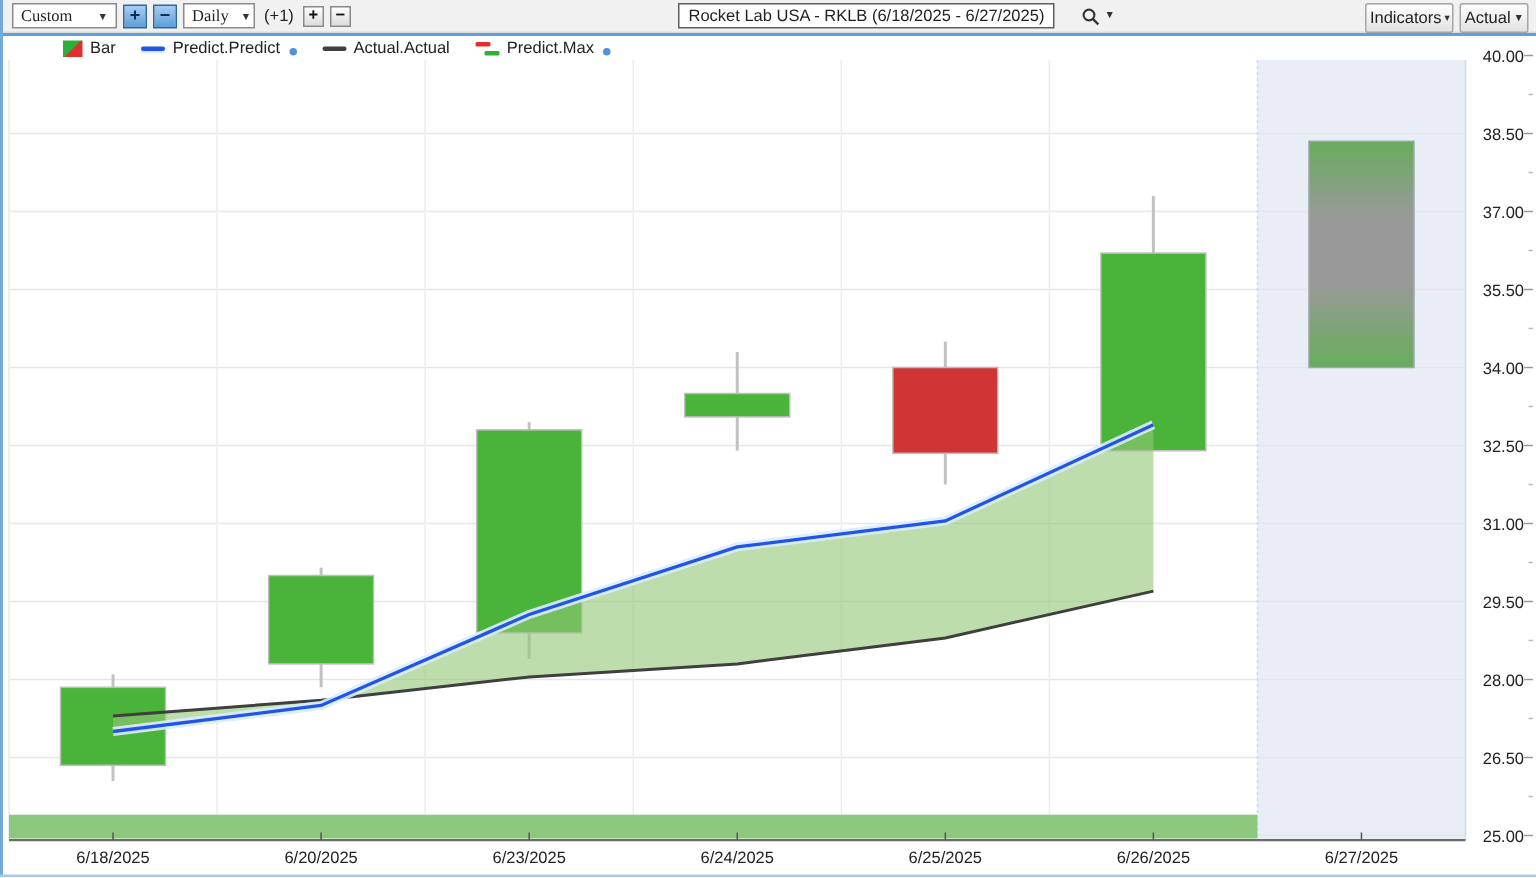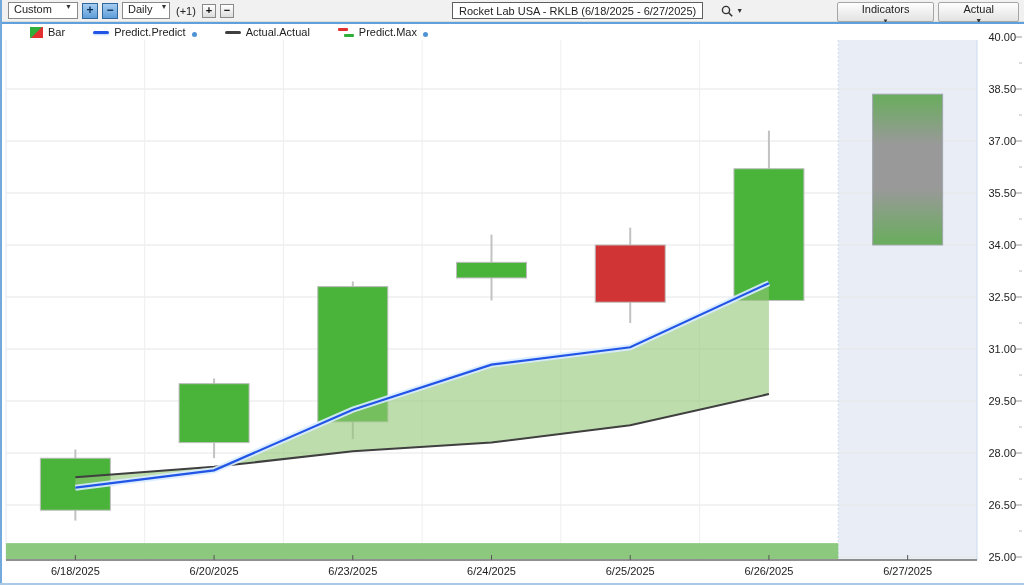--- a/index.html
+++ b/index.html
@@ -5,35 +5,35 @@
   html,body{margin:0;padding:0;background:#fff;font-family:"Liberation Sans",sans-serif;-webkit-font-smoothing:antialiased;}
   .window{position:relative;width:1024px;height:585px;background:#ffffff;overflow:hidden;font-size:11px;color:#222;}
   .edge-left{position:absolute;left:0;top:0;width:2px;height:100%;background:#74a9dc;z-index:9;}
   .edge-bottom{position:absolute;left:0;bottom:0;width:100%;height:2px;background:#aac9e6;z-index:9;}
 
   
   .toolbar{position:absolute;top:0;left:0;width:100%;height:22px;background:#f1f1f1;border-bottom:1px solid #dcdcdc;box-sizing:border-box;}
   .tb-left{position:absolute;left:8px;top:2px;display:flex;align-items:center;gap:4px;}
   .tb-center{position:absolute;left:452px;top:2px;display:flex;align-items:center;gap:17px;}
   .tb-right{position:absolute;right:5px;top:2px;display:flex;align-items:center;gap:4px;}
-  .select{height:17px;background:#fff;border:1px solid #8a8a8a;display:flex;align-items:flex-start;justify-content:space-between;padding:0 5px;box-sizing:border-box;cursor:default;}
+  .select{height:17px;background:#fff;border:1px solid #8a8a8a;display:flex;align-items:center;justify-content:space-between;padding:0 5px;box-sizing:border-box;cursor:default;font-family:Liberation Serif, serif;}
   .select .caret{font-size:7px;color:#333;margin-left:8px;}
   .btn-blue{width:16px;height:16px;box-sizing:border-box;background:linear-gradient(#a5cdf2,#5e9dd8);border:1px solid #2f679c;color:#0a2d55;font-weight:bold;font-size:12px;line-height:13px;text-align:center;cursor:default;}
   .btn-small{width:14px;height:14px;box-sizing:border-box;background:linear-gradient(#fff,#dcdcdc);border:1px solid #8a8a8a;color:#111;font-weight:bold;font-size:11px;line-height:11px;text-align:center;cursor:default;}
   .offset{color:#222;padding:0 2px;}
   .title-box{height:17px;border:1px solid #5f5f5f;background:#fff;padding:0 6px;display:flex;align-items:center;white-space:nowrap;box-sizing:border-box;}
   .search-wrap{display:flex;align-items:center;gap:2px;}
   .caret-sm{font-size:7px;color:#333;}
-  .btn-gray{height:18px;padding:0 24px;background:linear-gradient(#fefefe,#e2e2e2);border:1px solid #a6a6a6;border-radius:2px;display:flex;align-items:center;gap:2px;cursor:default;white-space:nowrap;flex-direction:column;}
+  .btn-gray{height:18px;padding:0 2px;background:linear-gradient(#fefefe,#e2e2e2);border:1px solid #a6a6a6;border-radius:2px;display:flex;align-items:center;gap:2px;cursor:default;white-space:nowrap;}
   .blue-divider{position:absolute;top:22px;left:0;width:100%;height:2px;background:#5fa0dd;}
 
   
   .chart-container{position:absolute;top:24px;left:0;width:1024px;height:561px;background:#fff;}
   #plot-svg{position:absolute;left:0;top:0;}
-  .legend{position:absolute;top:2px;left:30px;display:flex;align-items:center;gap:28px;z-index:2;}
+  .legend{position:absolute;top:2px;left:42px;display:flex;align-items:center;gap:17px;z-index:2;}
   .legend-item{display:flex;align-items:center;gap:5px;}
   .sw-bar{width:13px;height:11px;background:linear-gradient(135deg,#2fae3a 48%,#e22f2f 52%);}
   .sw-line{width:16px;height:3px;border-radius:2px;}
   .sw-predict{background:#2255e6;box-shadow:0 1px 2px #bcd8f8;}
   .sw-actual{background:#3f3f3f;}
   .sw-dual{position:relative;width:16px;height:9px;}
   .sw-dual .r{position:absolute;left:0;top:0;width:10px;height:3px;background:#e22f2f;border-radius:1px;}
   .sw-dual .g{position:absolute;right:0;bottom:0;width:10px;height:3px;background:#2fae3a;border-radius:1px;}
   .opt-dot{width:5px;height:5px;border-radius:50%;background:#4f93d6;margin-left:1px;align-self:flex-end;margin-bottom:1px;}
 </style>

